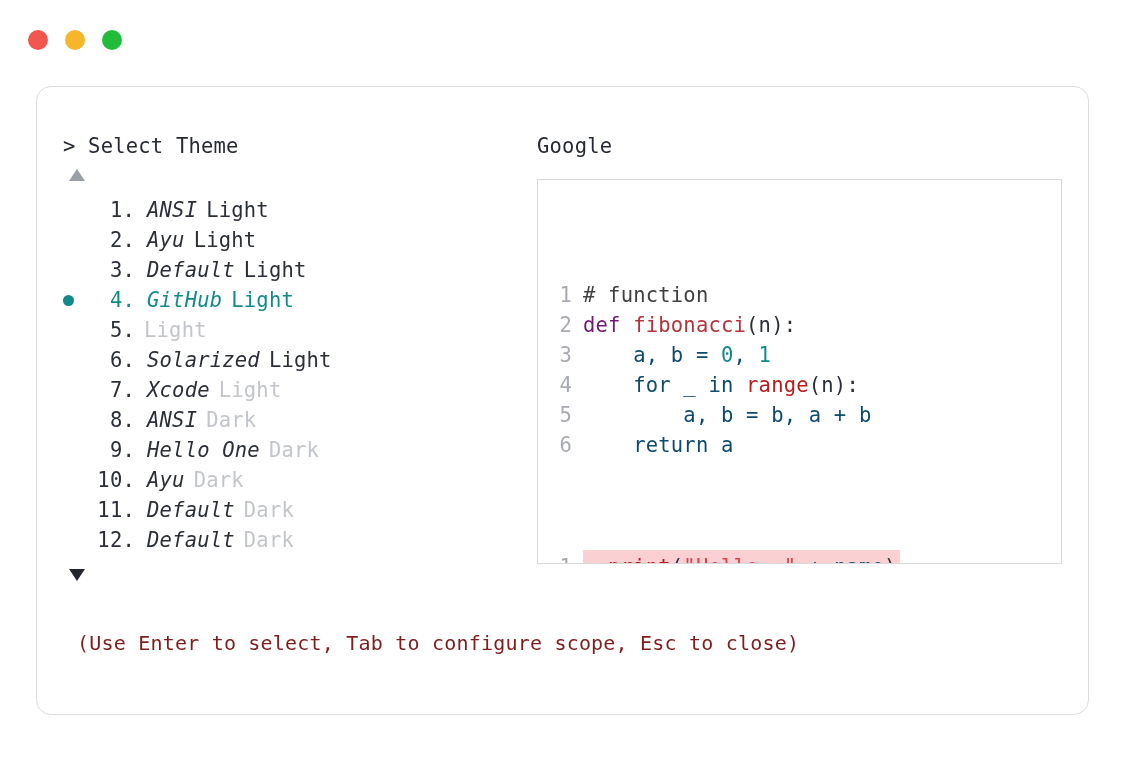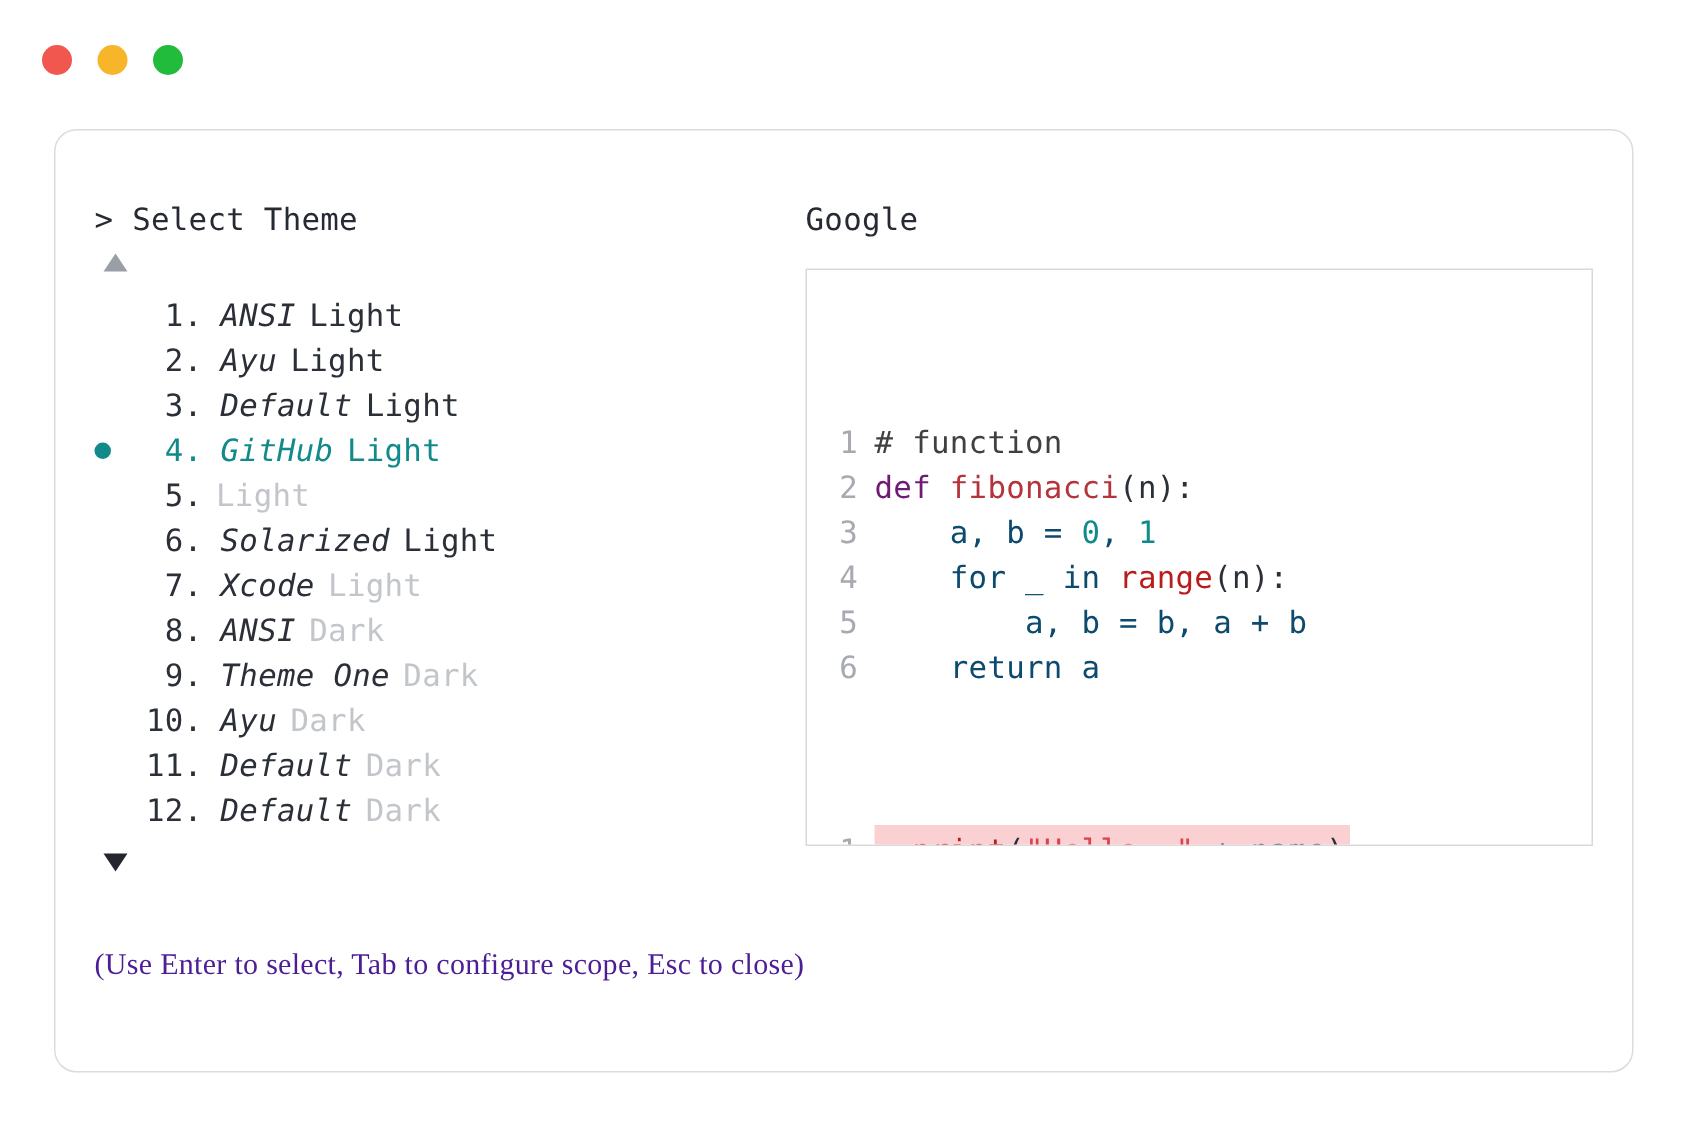--- a/index.html
+++ b/index.html
@@ -130,28 +130,27 @@
   }
   .suffix.muted { color: #c2c5ca; }
   .suffix.plain { color: #2b2f38; }
   .theme-row.selected .idx,
   .theme-row.selected .idx-dot,
   .theme-row.selected .name,
   .theme-row.selected .suffix { color: #128a8a; }
 
   .hint {
     position: absolute;
-    left: 26px;
+    left: 40px;
     top: 543px;
     font-size: 20px;
     line-height: 26px;
-    color: #4c1d95;
-    letter-spacing: 0.2px;
-    white-space: pre;
-    font-family: Liberation Serif, serif;
+    color: #7f1d1d;
+    letter-spacing: 0.2px;
+    white-space: pre;
   }
 
   
   .right-col {
     position: absolute;
     left: 500px;
     top: 46px;
     width: 530px;
   }
   .preview-box {
@@ -216,21 +215,21 @@
 
       <div class="theme-list">
           <div class="theme-row"><span class="bullet-cell"></span><span class="idx">1.</span><span class="name">ANSI</span><span class="suffix plain">Light</span></div>
           <div class="theme-row"><span class="bullet-cell"></span><span class="idx">2.</span><span class="name">Ayu</span><span class="suffix plain">Light</span></div>
           <div class="theme-row"><span class="bullet-cell"></span><span class="idx">3.</span><span class="name">Default</span><span class="suffix plain">Light</span></div>
           <div class="theme-row selected"><span class="bullet-cell"><span class="bullet" style="background: rgb(18, 138, 138);"></span></span><span class="idx">4.</span><span class="name">GitHub</span><span class="suffix plain">Light</span></div>
           <div class="theme-row"><span class="bullet-cell"></span><span class="idx">5.</span><span class="suffix muted">Light</span></div>
           <div class="theme-row"><span class="bullet-cell"></span><span class="idx">6.</span><span class="name">Solarized</span><span class="suffix plain">Light</span></div>
           <div class="theme-row"><span class="bullet-cell"></span><span class="idx">7.</span><span class="name">Xcode</span><span class="suffix muted">Light</span></div>
           <div class="theme-row"><span class="bullet-cell"></span><span class="idx">8.</span><span class="name">ANSI</span><span class="suffix muted">Dark</span></div>
-          <div class="theme-row"><span class="bullet-cell"></span><span class="idx">9.</span><span class="name">Theme One</span><span class="suffix muted">Dark</span></div>
+          <div class="theme-row"><span class="bullet-cell"></span><span class="idx">9.</span><span class="name">Hello One</span><span class="suffix muted">Dark</span></div>
           <div class="theme-row"><span class="bullet-cell"></span><span class="idx">10.</span><span class="name">Ayu</span><span class="suffix muted">Dark</span></div>
           <div class="theme-row"><span class="bullet-cell"></span><span class="idx">11.</span><span class="name">Default</span><span class="suffix muted">Dark</span></div>
           <div class="theme-row"><span class="bullet-cell"></span><span class="idx">12.</span><span class="name">Default</span><span class="suffix muted">Dark</span></div>
         </div>
 
       <div class="scroll-arrow arrow-down"></div>
     </div>
 
     <div class="hint">(Use Enter to select, Tab to configure scope, Esc to close)</div>
 

